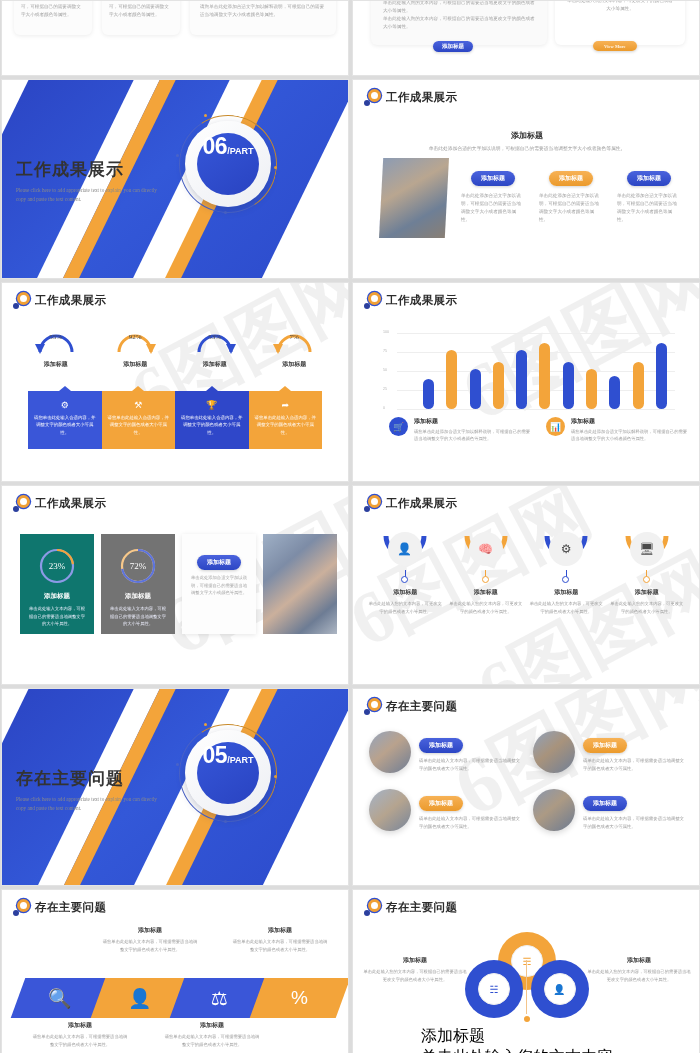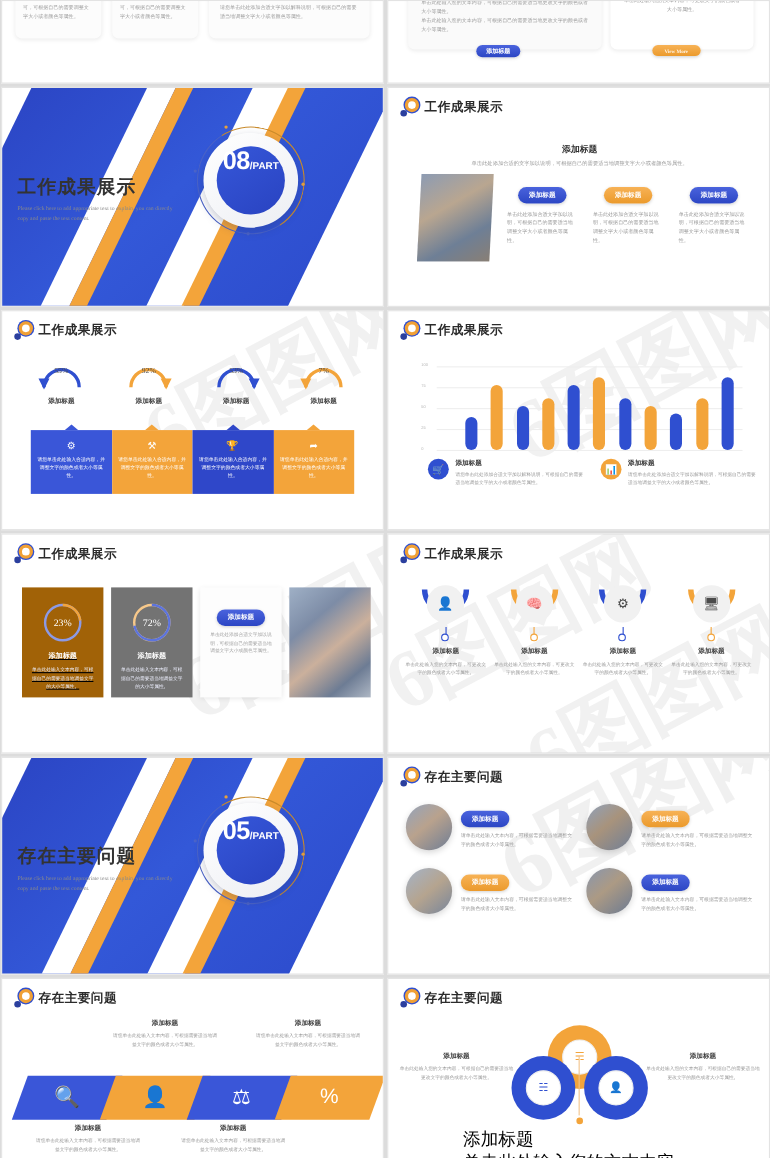--- a/index.html
+++ b/index.html
@@ -143,21 +143,21 @@
   .legendrow{ position:absolute; left:36px; top:134px; width:300px; display:flex; gap:14px; }
   .leg{ display:flex; gap:6px; width:146px; }
   .legic{ width:19px;height:19px;border-radius:50%; display:flex;align-items:center;justify-content:center;color:#fff;font-size:9px; flex:0 0 19px;}
   .legic.blue{ background:#2f4fd0; }
   .legic.orange{ background:#f3a43a; }
   .leg .lt{ font-family:"Liberation Serif", serif; font-size:6px; color:#333; font-weight:bold; }
   .leg .lb{ font-family:"Liberation Serif", serif; font-size:4.3px; color:#9a9a9a; line-height:1.7; margin-top:2px;}
   
   .cards{ position:absolute; left:18px; top:48px; display:flex; gap:7px; }
   .card{ width:74px; height:100px; padding:10px 8px; position:relative; }
-  .card.blue{ background:#a16207;text-decoration:underline; }
+  .card.blue{ background:#0f766e; }
   .card.orange{ background:#737373; }
   .card.white{ background:#fdfdfd; box-shadow:0 1px 5px rgba(0,0,0,.10); text-align:center; padding-top:16px; }
   .ringpct{ width:40px;height:40px;margin:2px auto 6px; position:relative; }
   .ringpct svg{ position:absolute; left:0; top:0; }
   .ringpct span{
     position:absolute; inset:0; display:flex;align-items:center;justify-content:center;
     font-family:"Liberation Serif", serif; font-size:9px; color:#fff;
   }
   .card .ct{ font-family:"Liberation Serif", serif; font-size:6.5px; color:#fff; font-weight:bold; text-align:center; }
   .card .cb{ font-family:"Liberation Serif", serif; font-size:4.3px; color:#eef0ff; line-height:1.75; text-align:center; margin-top:4px;}
@@ -269,21 +269,21 @@
       <p>Please click here to add appropriate text to explain, you can directly copy and paste the text content.</p>
     </div>
     <div class="arcA"></div>
     <div class="arcB"></div>
     <div class="pin" style="left:202px;top:34px;background:#e8a13a;"></div>
     <div class="pin" style="left:272px;top:86px;background:#e8a13a;"></div>
     <div class="pin" style="left:174px;top:74px;background:#4a63c8;"></div>
     <div class="pin" style="left:222px;top:131px;background:#4a63c8;"></div>
     <div class="badge">
       <div class="badge-in">
-        <span class="bignum">08</span>
+        <span class="bignum">06</span>
         <span class="part">/PART</span>
       </div>
     </div>
   </div>
 
   <div class="slide">
     <div class="hdr">
       <span class="logo">
           <span class="ring"></span>
           <span class="dot"></span>

